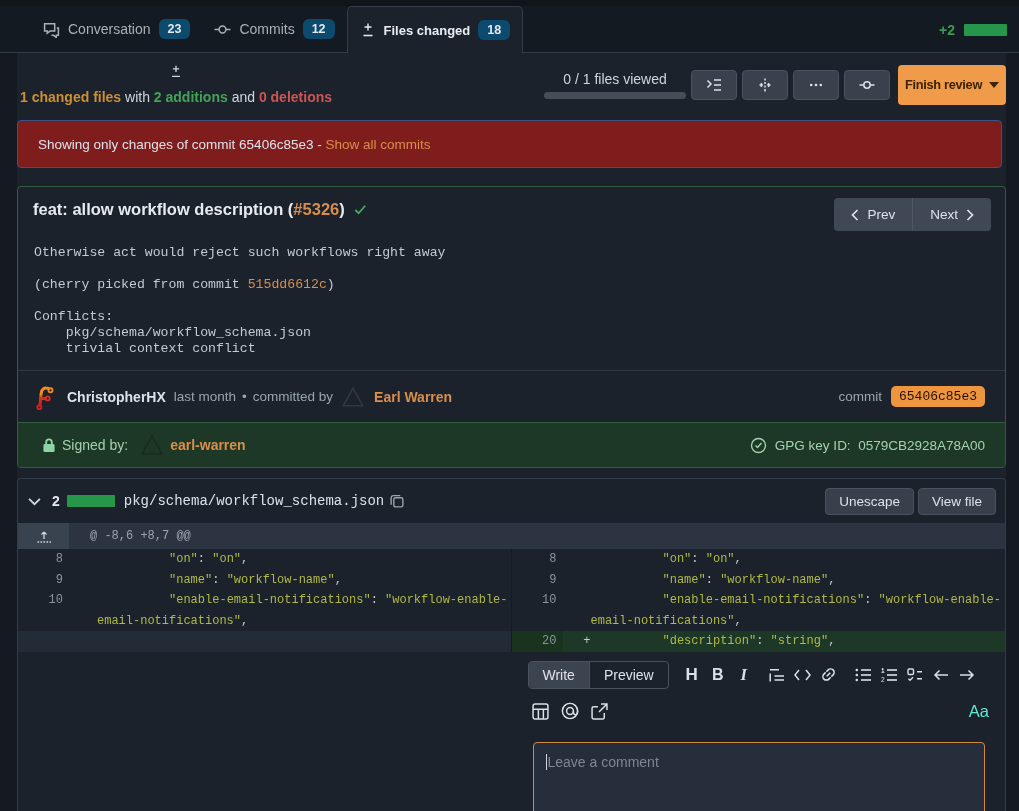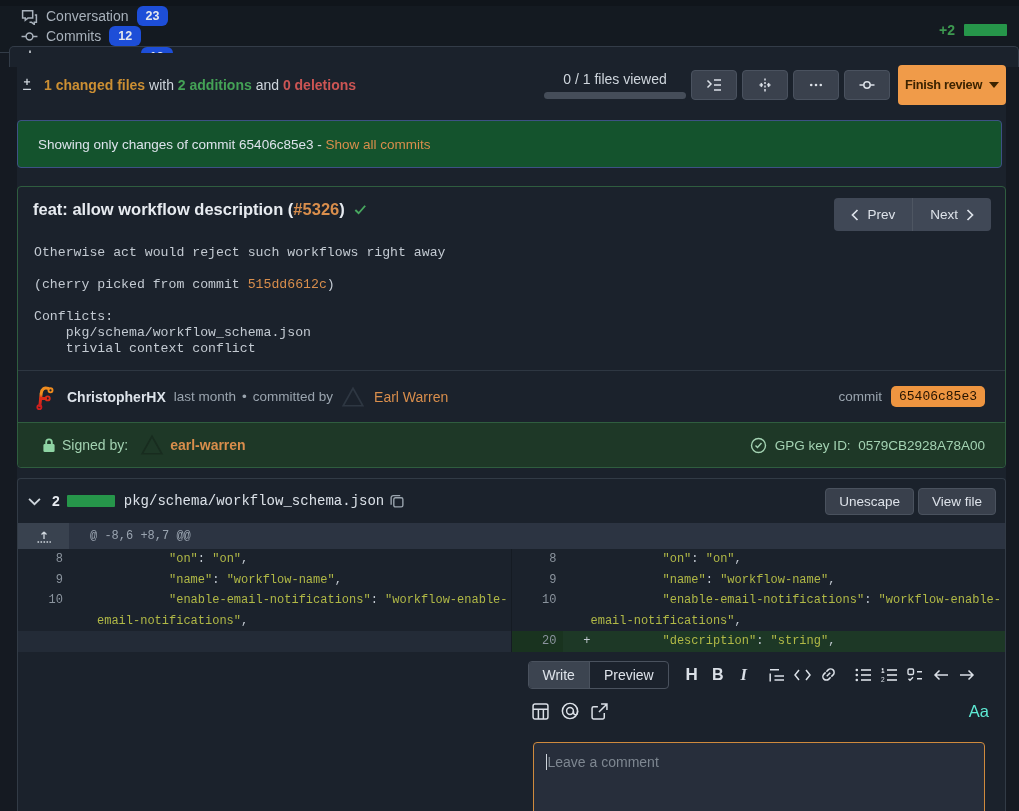--- a/index.html
+++ b/index.html
@@ -2,62 +2,62 @@
 <html><head>
 <meta charset="utf-8">
 <style>
 * { box-sizing: border-box; margin:0; padding:0; }
 html,body { width:1019px; height:811px; overflow:hidden; }
 body { background:#151a22; font-family:"Liberation Sans", sans-serif; color:#d1d7de; font-size:14px; }
 svg { display:block; }
 
 
 .topstrip { height:6px; background:#10151b; }
-.tabbar { height:47px; background:#141a21; border-bottom:1px solid #333c48; padding-left:9px; display:flex; align-items:stretch; position:relative;flex-direction:column; }
+.tabbar { height:47px; background:#141a21; border-bottom:1px solid #333c48; padding-left:31px; display:flex; align-items:stretch; position:relative; }
 .tab { display:flex; align-items:center; gap:8px; padding:0 12px; color:#a8b1bb; font-size:14px; }
 .tab.active { background:#1b222c; border:1px solid #333c48; border-bottom:none; border-radius:5px 5px 0 0; color:#e9edf2; font-weight:bold; font-size:13px; margin-bottom:-1px; padding:0 12px; }
-.pill { background:#1d4ed8; color:#e4e8ed; font-size:12.5px; font-weight:bold; padding:3px 9px; border-radius:6px; }
+.pill { background:#0c4a6e; color:#e4e8ed; font-size:12.5px; font-weight:bold; padding:3px 9px; border-radius:6px; }
 .diffstat-top { position:absolute; right:12px; top:16px; display:flex; align-items:center; gap:9px; }
 .diffstat-top .plus { color:#3d9950; font-weight:bold; font-size:14px; }
 .bar-green-top { width:43px; height:12px; background:#26964a; border-radius:1px; }
 
 
 .main { background:#1b222c; width:989px; margin-left:17px; position:relative; min-height:758px; }
 
 
 .toolbar { height:67px; display:flex; align-items:center; padding-bottom:4px; }
-.changed { display:flex; align-items:center; gap:10px; font-size:14px; color:#cfd6dd; padding-left:3px; }
+.changed { display:flex; align-items:center; gap:10px; font-size:14px; color:#cfd6dd; padding-left:3px;flex-direction:column; }
 .changed .o { color:#cc8f33; font-weight:bold; }
 .changed .g { color:#44a256; font-weight:bold; }
 .changed .r { color:#cc5554; font-weight:bold; }
 .tb-right { margin-left:auto; display:flex; align-items:center; }
 .viewed { text-align:center; margin-right:0; width:142px; }
 .viewed .t { font-size:14px; color:#cfd6dd; margin-bottom:5px; }
 .progress { width:142px; height:7px; background:#454d59; border-radius:4px; }
 .icobtn { width:46px; height:30px; background:#3a414d; border:1px solid #4a525f; border-radius:4px; display:flex; align-items:center; justify-content:center; color:#dbe0e7; margin-left:5px; }
 .btn-orange { height:40px; background:#f09b49; border-radius:4px; color:#3c2300; font-weight:bold; font-size:12.8px; letter-spacing:-0.3px; white-space:nowrap; display:flex; align-items:center; padding:0 10px; gap:7px; margin-left:8px; width:108px; justify-content:center; flex:none; }
 
 
-.banner { margin:0 4px 18px 0; background:#14532d; border:1px solid #3e5185; border-radius:4px; height:48px; display:flex; align-items:center; padding:0 20px; font-size:13.5px; color:#dde3ec; }
+.banner { margin:0 4px 18px 0; background:#7f1d1d; border:1px solid #3e5185; border-radius:4px; height:48px; display:flex; align-items:center; padding:0 20px; font-size:13.5px; color:#dde3ec; }
 .banner a { color:#d98e4c; text-decoration:none; }
 
 
 .commitbox { border:1px solid #2f5d3f; border-radius:4px; margin-bottom:10px; }
 .cb-head { padding:9px 14px 0 15px; display:flex; align-items:flex-start; height:49px; }
 .cb-title { font-size:16.5px; font-weight:bold; color:#e7ebf0; line-height:27px; display:flex; align-items:center; }
 .cb-title .num { color:#d98e4c; }
 .prevnext { margin-left:auto; display:flex; border-radius:4px; overflow:hidden; margin-top:2px; }
 .prevnext .b { background:#404856; color:#dde2e9; font-size:13.5px; height:33px; display:flex; align-items:center; gap:8px; padding:0 17px; }
 .prevnext .b + .b { border-left:1px solid #4e5662; }
 .cb-msg { font-family:"Liberation Mono", monospace; font-size:13.2px; line-height:16px; color:#c3cad2; padding:9px 14px 13px 16px; }
 .cb-msg .lk { color:#d98e4c; }
 .cb-author { border-top:1px solid #2e3742; height:52px; padding:0 20px 0 13px; display:flex; align-items:center; }
 .cb-author .nm { font-weight:bold; color:#dde3ea; font-size:14px; margin:0 8px 0 10px; }
 .cb-author .gy { color:#9aa4ae; font-size:13.5px; }
-.cb-author .ew { font-weight:normal; color:#d98e4c; font-size:14px; margin-left:9px; }
+.cb-author .ew { font-weight:bold; color:#d98e4c; font-size:14px; margin-left:9px; }
 .commit-badge { font-family:"Liberation Mono", monospace; font-size:13px; background:#ee9540; color:#241300; padding:3px 8px; border-radius:5px; margin-left:9px; }
 .cb-signed { background:#1e3827; border-top:1px solid #2f5d3f; height:45px; padding:0 20px 0 24px; display:flex; align-items:center; border-radius:0 0 4px 4px; color:#a3d2b2; font-size:14px; }
 .cb-signed .lbl { margin:0 12px 0 6px; }
 .cb-signed .usr { color:#d98e4c; font-weight:bold; margin-left:6px; }
 .gpg { margin-left:auto; display:flex; align-items:center; gap:8px; color:#a3d2b2; font-size:13.5px; }
 
 
 .diffbox { border:1px solid #323b46; border-radius:4px 4px 0 0; border-bottom:none; }
 .df-head { padding:0 9px 0 10px; display:flex; align-items:center; height:44px; }
 .df-head .cnt { font-weight:bold; color:#e7ebf0; font-size:14px; margin:0 7px 0 11px; }

